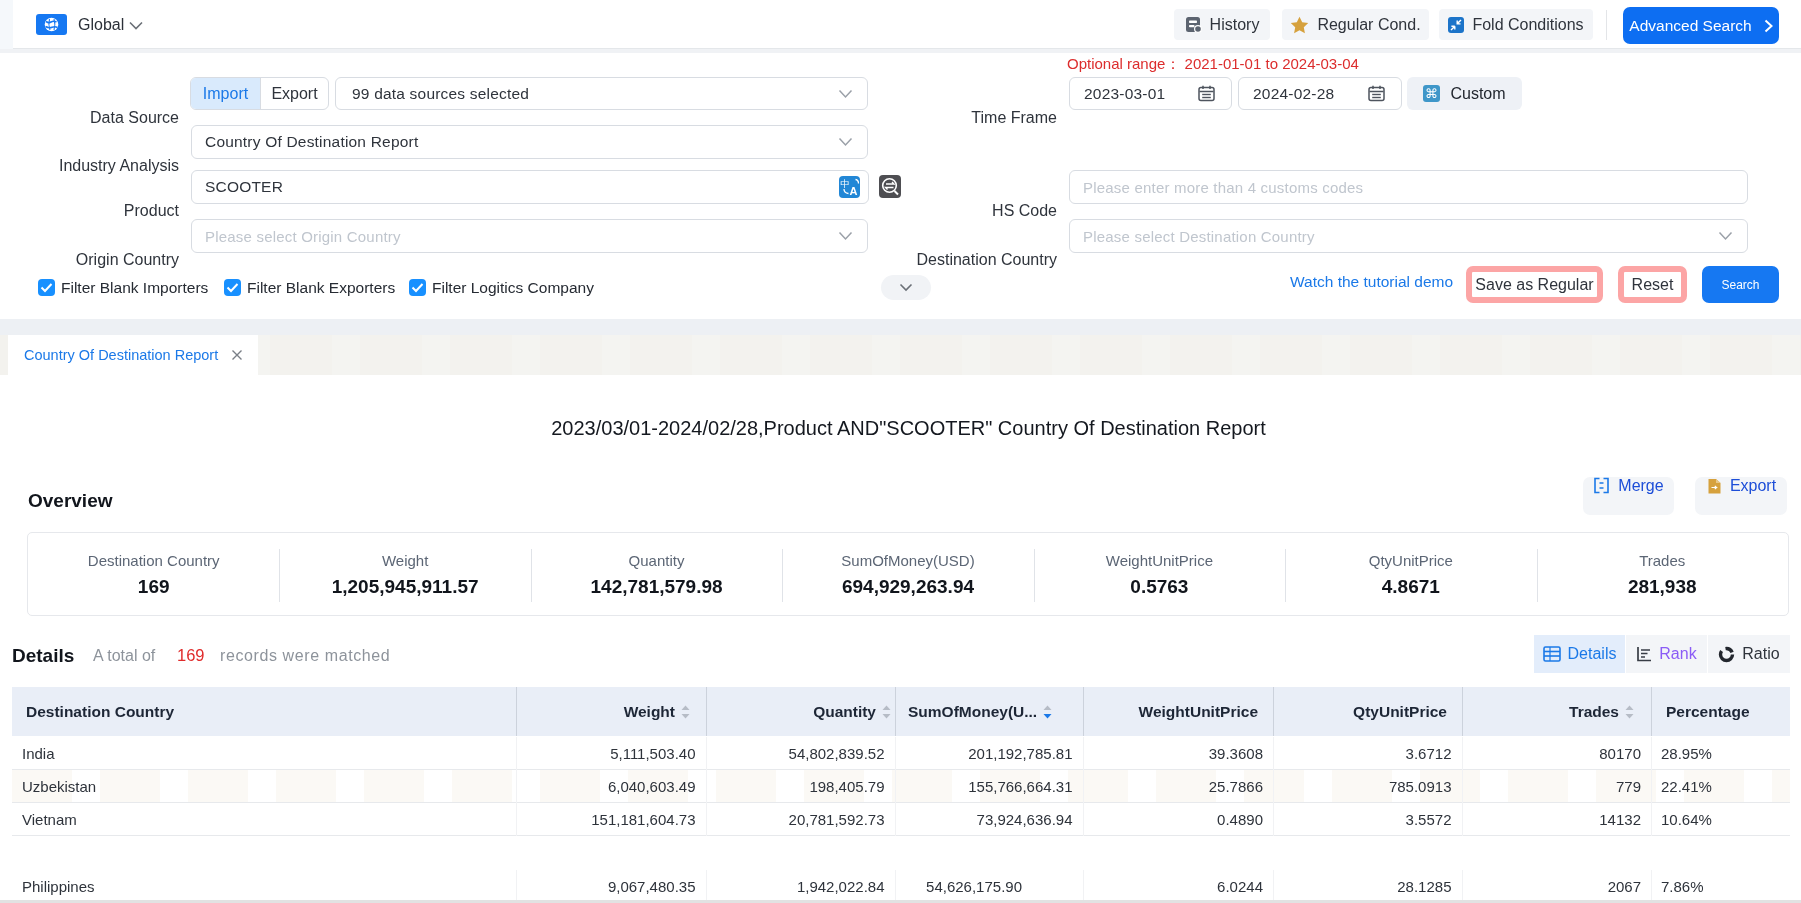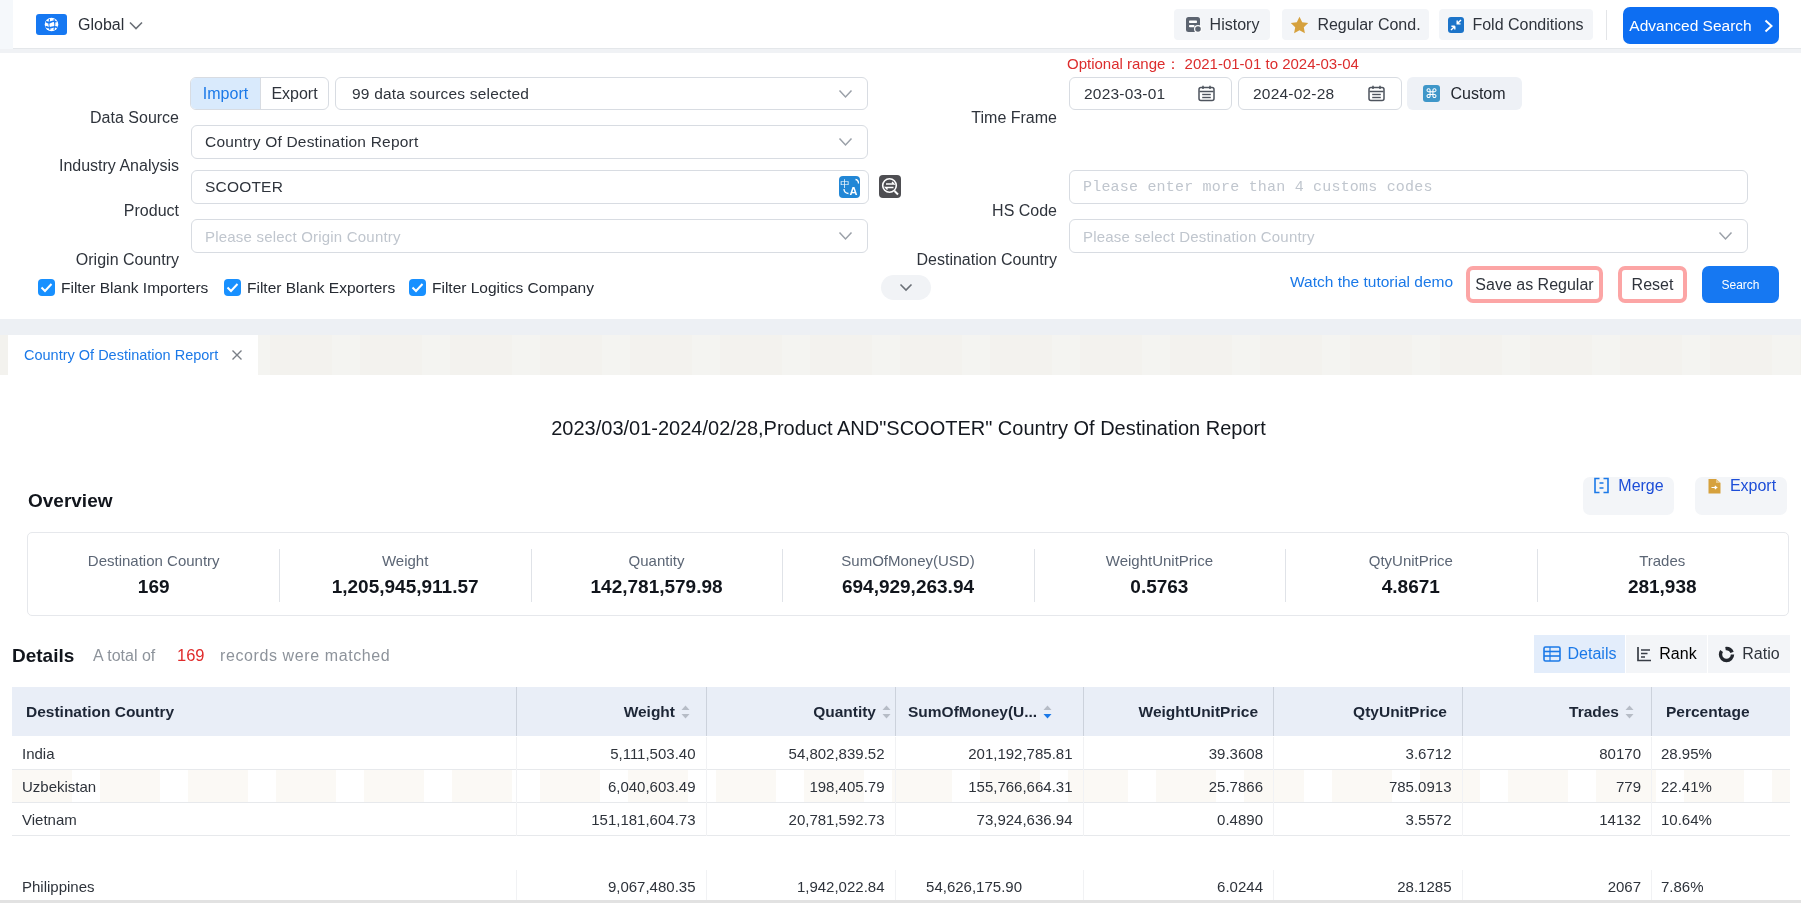--- a/index.html
+++ b/index.html
@@ -26,21 +26,21 @@
   .flabel { font-size:16px; color:#2f343c; text-align:right;margin-top:24px; }
   .inputbox { background:#fff; border:1px solid #d8dce2; border-radius:6px; display:flex; align-items:center; font-size:15.5px; color:#2f343c; letter-spacing:0.2px; }
   .ph { color:#c0c6ce; font-size:15px !important; }
   .chev { position:absolute; }
 
   
   .cb { width:17px; height:17px; background:#1890ff; border-radius:4px; position:absolute; }
   .cblabel { position:absolute; font-size:15.5px; color:#262b33; }
 
   
-  .wbtn { border:4px solid #fca5a5; border-radius:7px; background:#fff; display:flex; align-items:center; justify-content:center; font-size:16px; color:#2f343c; }
+  .wbtn { border:6px solid #fca5a5; border-radius:7px; background:#fff; display:flex; align-items:center; justify-content:center; font-size:16px; color:#2f343c; }
 
   
   #title { left:0; top:417px; width:1817px; text-align:center; font-size:20px; color:#14181f; }
   #ovh { left:28px; top:490px; font-size:19px; font-weight:bold; color:#11151c; }
   .obtn { top:477px; height:38px; background:#f3f5f8; border-radius:7px; display:flex; justify-content:center; font-size:16px; color:#1d4ed8; }
   #statsbox { left:27px; top:532px; width:1762px; height:84px; border:1px solid #e6e8ec; border-radius:5px; background:#fff; display:flex; }
   .scell { flex:1; position:relative; text-align:center; }
   .scell + .scell::before { content:""; position:absolute; left:0; top:16px; height:53px; width:1px; background:#e0e3e8; }
   .slabel { position:absolute; top:19px; width:100%; font-size:15px; color:#5c6675; }
   .sval { position:absolute; top:43px; width:100%; font-size:19px; font-weight:bold; color:#11151c; }
@@ -162,21 +162,21 @@
       <path d="M5 13 q0 4 4.5 4.5" stroke="#fff" stroke-width="1.3" fill="none"></path>
       <path d="M16.5 3.5 q3 0.5 3 4" stroke="#fff" stroke-width="1.3" fill="none"></path>
     </svg>
   <svg class="abs" style="left:879px;top:175px;" width="22" height="23" viewBox="0 0 22 23">
       <rect width="22" height="23" rx="4" fill="#4e4e52"></rect>
       <circle cx="10.5" cy="10.5" r="6.8" fill="none" stroke="#fff" stroke-width="1.6"></circle>
       <path d="M15.5 16 L19 19.5" stroke="#fff" stroke-width="2" fill="none"></path>
       <path d="M7 9 h8 l-2 -2 M14.5 12.5 h-8 l2 2" stroke="#fff" stroke-width="1.3" fill="none"></path>
     </svg>
   <div class="abs flabel" style="left:878px;top:178px;width:179px;">HS Code</div>
-  <div class="abs inputbox ph" style="left:1069px;top:170px;width:679px;height:34px;padding-left:13px;font-family:Liberation Mono, monospace;">Please enter more than 4 customs codes</div>
+  <div class="abs inputbox ph" style="left:1069px;top:170px;width:679px;height:34px;padding-left:13px;">Please enter more than 4 customs codes</div>
 
   <div class="abs flabel" style="left:0;top:227px;width:179px;">Origin Country</div>
   <div class="abs inputbox ph" style="left:191px;top:219px;width:677px;height:34px;padding-left:13px;">Please select Origin Country</div>
   <svg class="abs chev" style="left:838px;top:231px;" width="15" height="10" viewBox="0 0 15 10">
       <path d="M1.5 1.5 L7.5 8 L13.5 1.5" stroke="#9aa0a8" stroke-width="1.5" fill="none"></path>
     </svg>
   <div class="abs flabel" style="left:878px;top:227px;width:179px;">Destination Country</div>
   <div class="abs inputbox ph" style="left:1069px;top:219px;width:679px;height:34px;padding-left:13px;">Please select Destination Country</div>
   <svg class="abs chev" style="left:1718px;top:231px;" width="15" height="10" viewBox="0 0 15 10">
       <path d="M1.5 1.5 L7.5 8 L13.5 1.5" stroke="#9aa0a8" stroke-width="1.5" fill="none"></path>
@@ -266,21 +266,21 @@
   <div class="abs" style="left:220px;top:647px;font-size:16px;color:#8d939b;letter-spacing:0.6px;">records were matched</div>
   <div class="abs dbtn" style="left:1534px;width:91px;background:#e3edfb;color:#1b79e8;">
     <svg width="18" height="16" viewBox="0 0 18 16" style="margin-right:7px;">
         <rect x="1" y="1" width="16" height="14" rx="1.5" fill="none" stroke="#1b79e8" stroke-width="1.6"></rect>
         <line x1="1" y1="5.5" x2="17" y2="5.5" stroke="#1b79e8" stroke-width="1.6"></line>
         <line x1="1" y1="10" x2="17" y2="10" stroke="#1b79e8" stroke-width="1.6"></line>
         <line x1="7" y1="1" x2="7" y2="15" stroke="#1b79e8" stroke-width="1.2"></line>
       </svg>
     Details
   </div>
-  <div class="abs dbtn" style="left:1626px;width:81px;background:#f3f5f8;color:#000000;">
+  <div class="abs dbtn" style="left:1626px;width:81px;background:#f3f5f8;color:#8b5cf6;">
     <svg width="16" height="16" viewBox="0 0 16 16" style="margin-right:7px;">
         <path d="M2 1 V14.5 H15" stroke="#383d45" stroke-width="1.7" fill="none"></path>
         <path d="M5 4 h9 M5 7.5 h6.5 M5 11 h4" stroke="#383d45" stroke-width="1.7" fill="none"></path>
       </svg>
     Rank
   </div>
   <div class="abs dbtn" style="left:1708px;width:82px;background:#f3f5f8;color:#2f343c;">
     <svg width="17" height="17" viewBox="0 0 17 17" style="margin-right:7px;">
         <circle cx="8.5" cy="8.5" r="6" fill="none" stroke="#23272e" stroke-width="3.4" stroke-dasharray="22 4.5 8 3.2"></circle>
       </svg>

